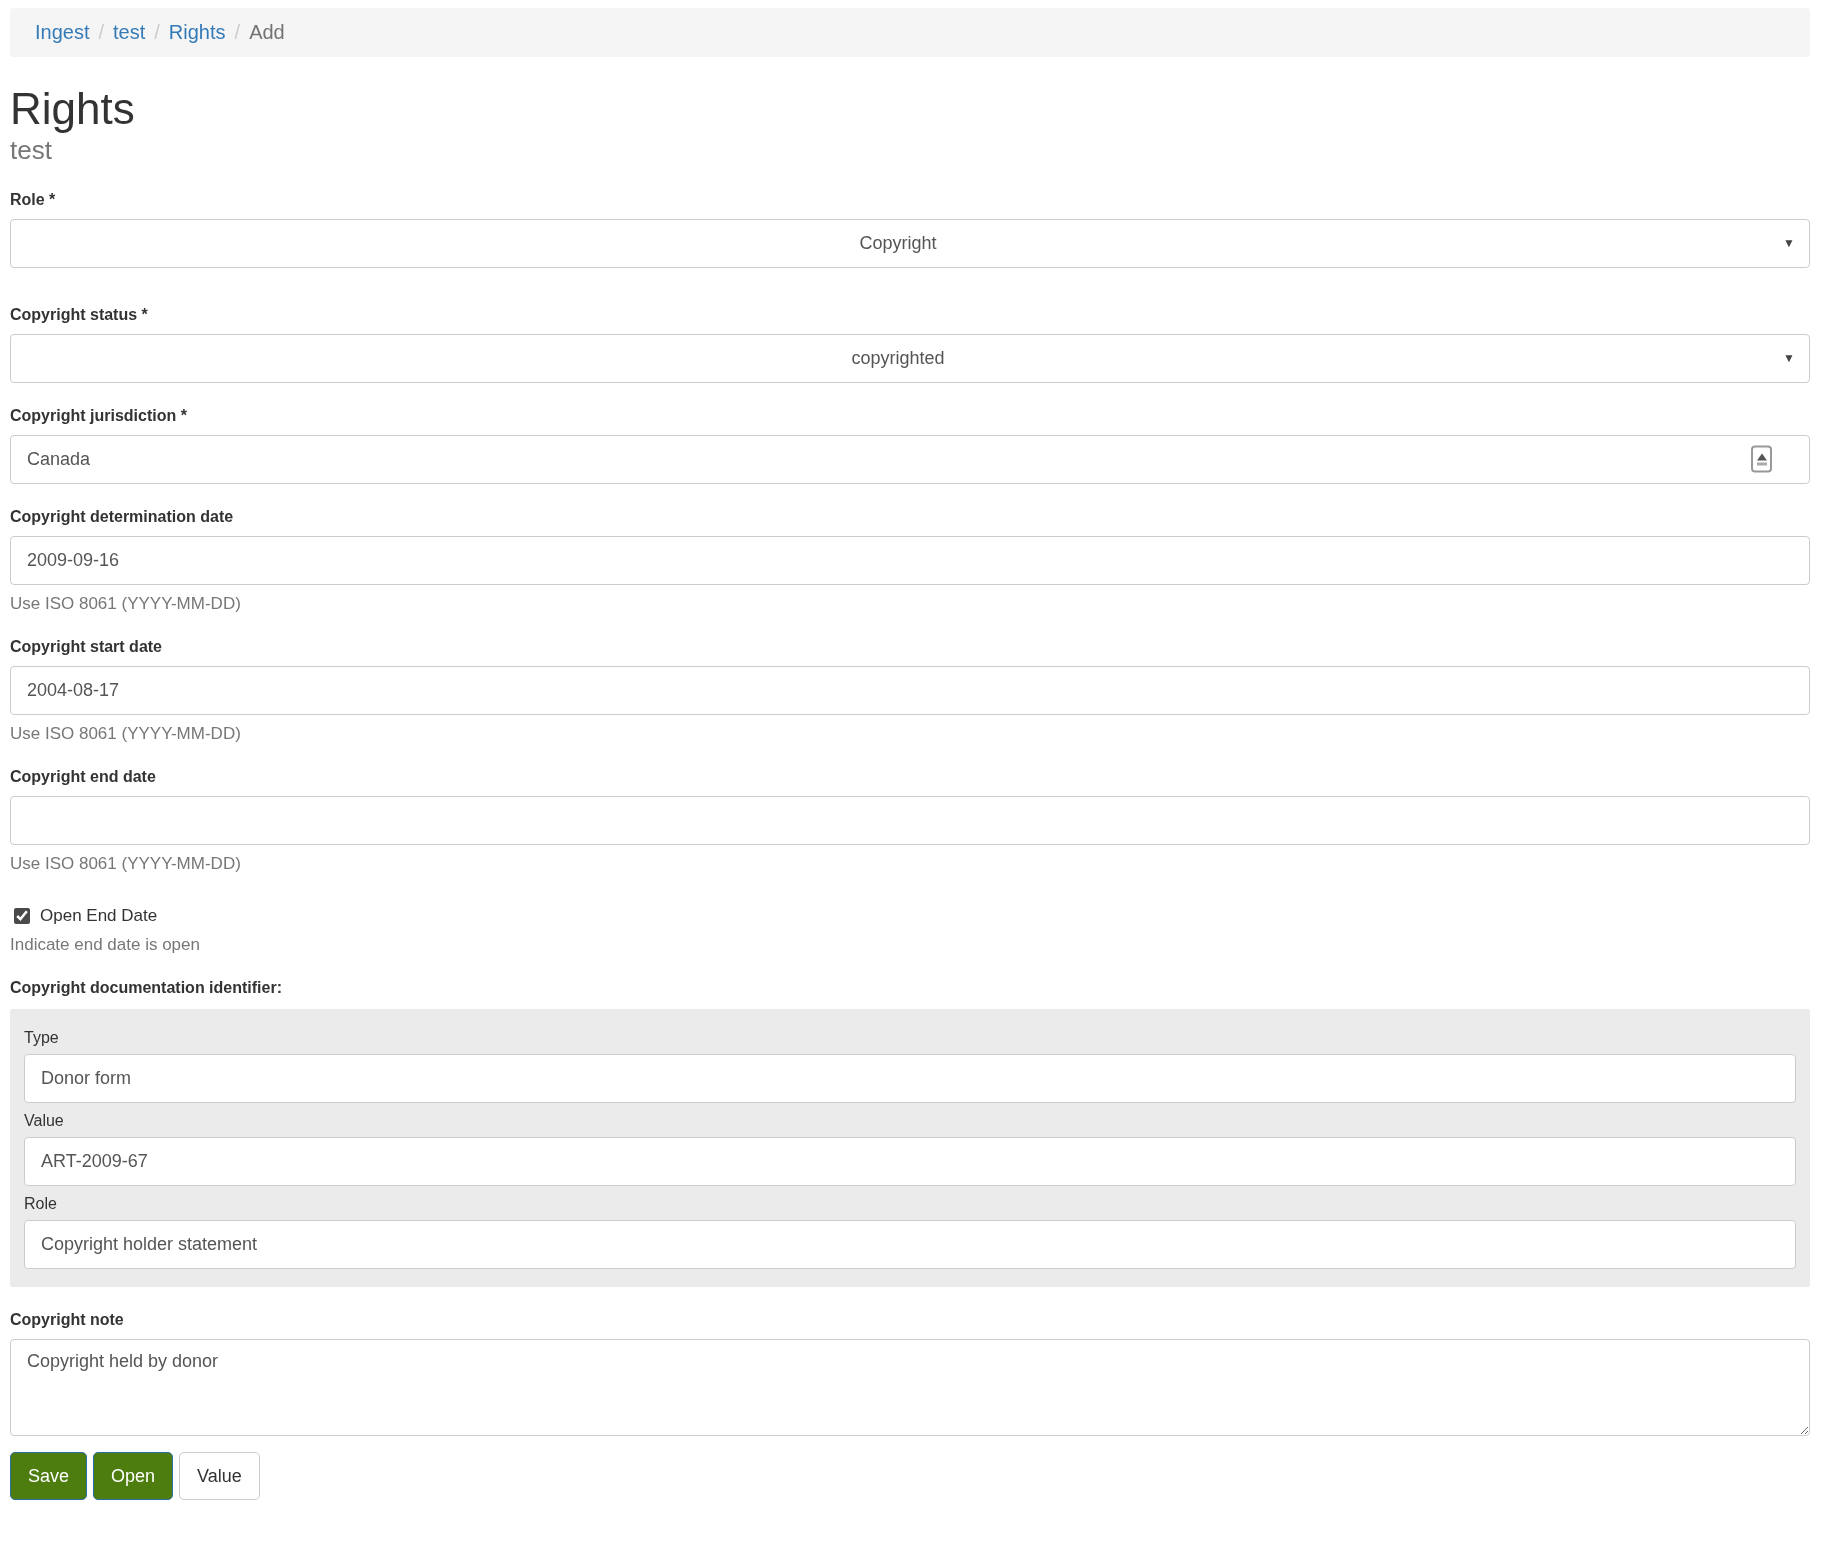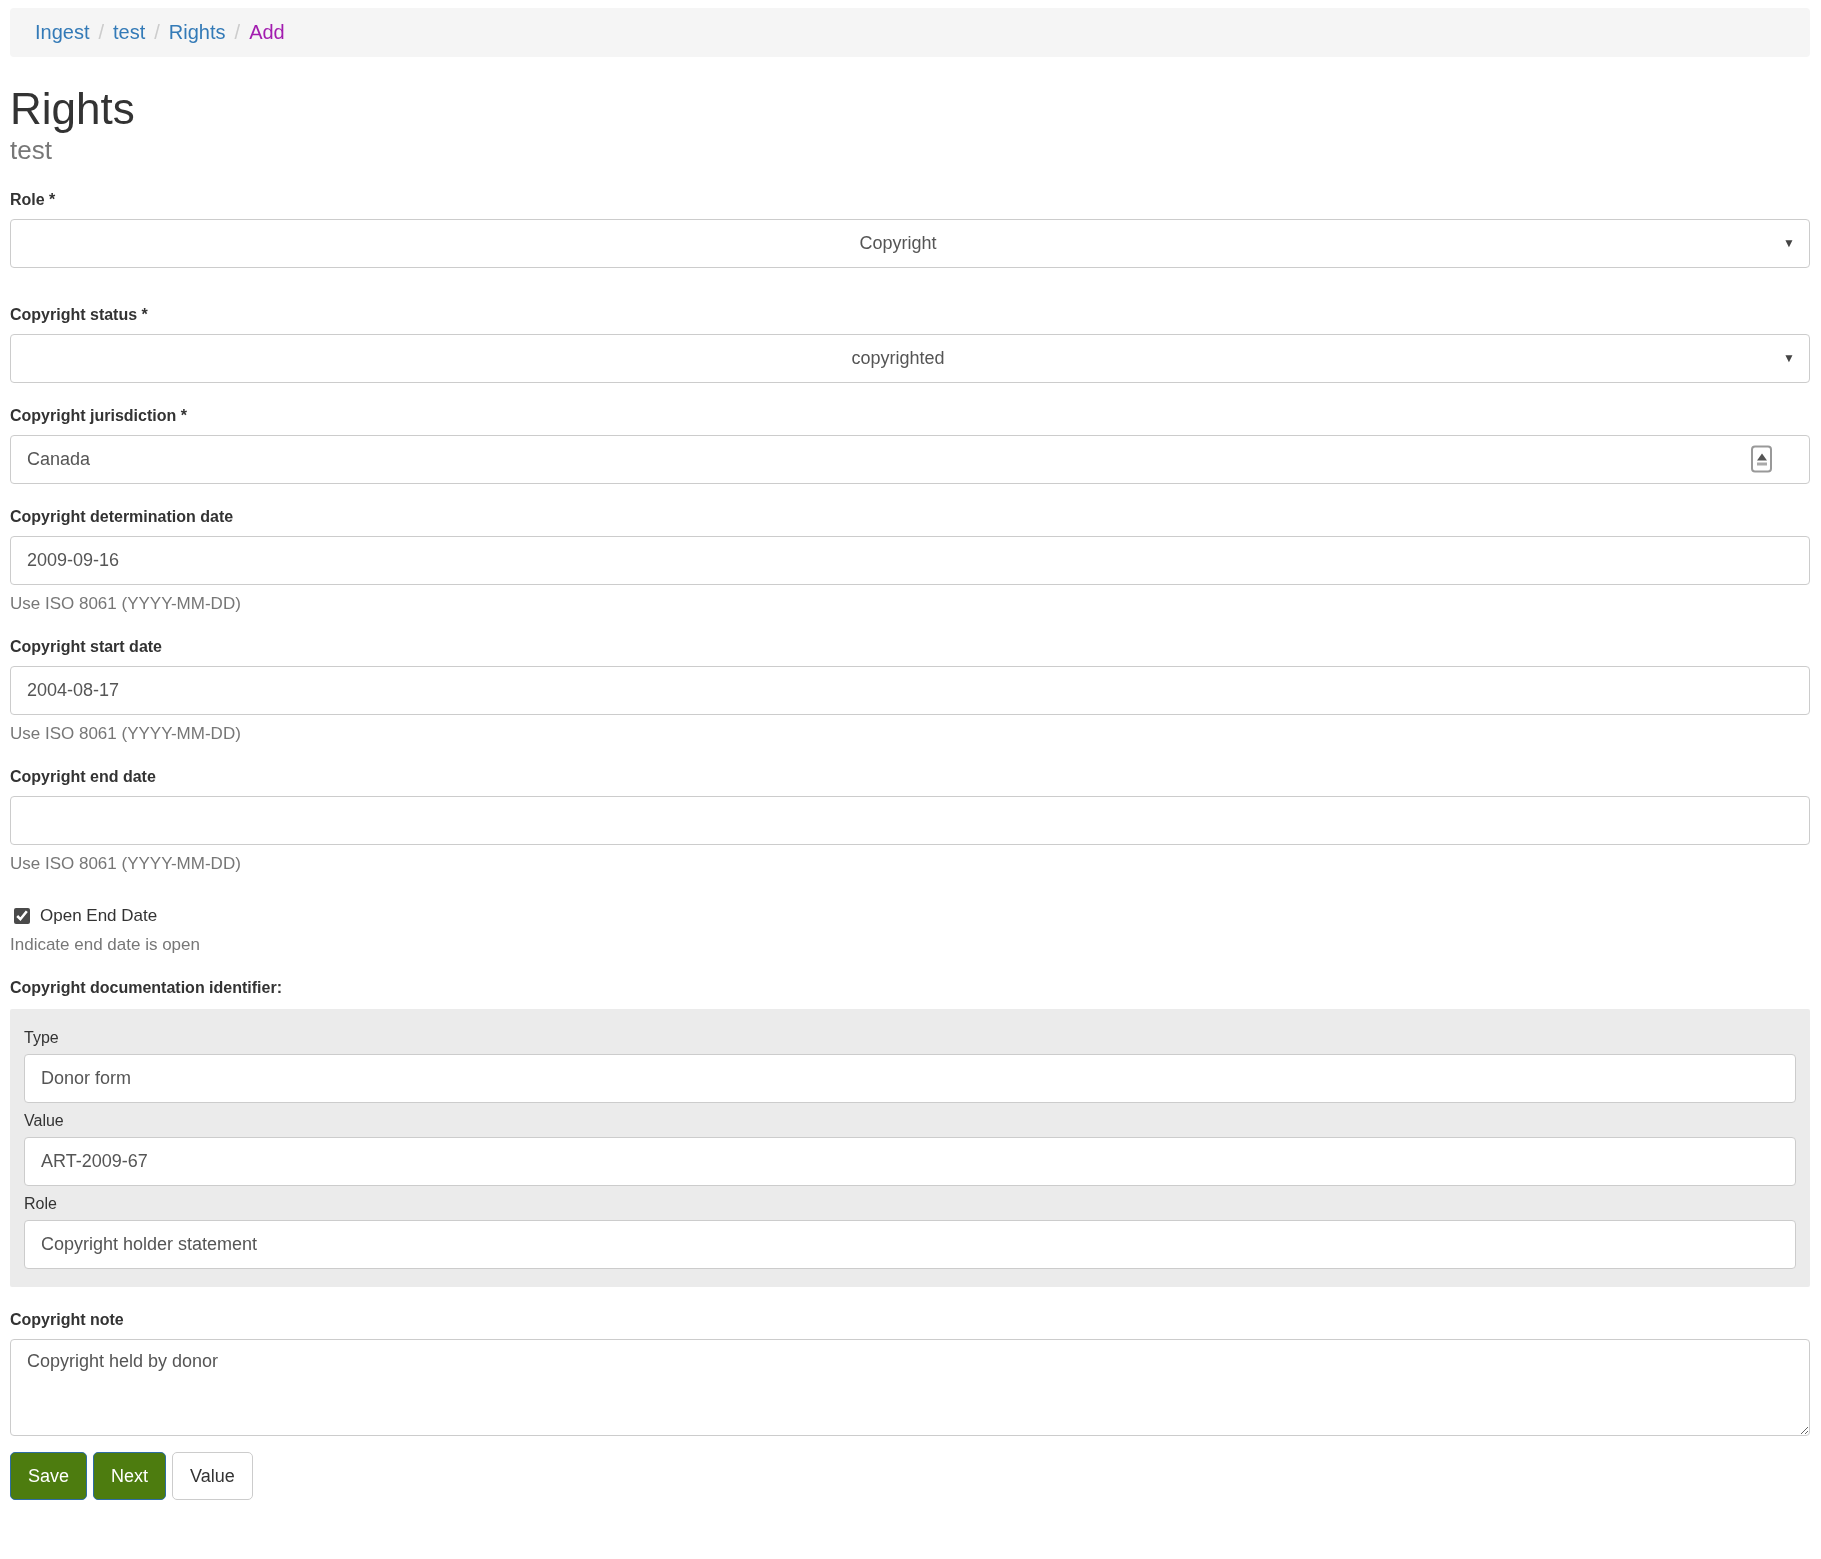--- a/index.html
+++ b/index.html
@@ -17,21 +17,21 @@
     border-radius: 4px;
     padding: 13px 25px;
     font-size: 20px;
     list-style: none;
     margin: 0;
     display: flex;
     align-items: center;
   }
   .breadcrumb .crumb-link { color: #337ab7; text-decoration: none; cursor: pointer; }
   .breadcrumb .crumb-sep { color: #ccc; padding: 0 9px; }
-  .breadcrumb .crumb-active { color: #a21caf; }
+  .breadcrumb .crumb-active { color: #737373; }
 
   
   .page-title {
     font-size: 44px;
     font-weight: normal;
     margin: 28px 0 0 0;
     color: #333;
     line-height: 1.1;
   }
   .page-subtitle {
@@ -244,18 +244,18 @@
   <input class="panel-input" type="text" value="Copyright holder statement" style="">
 </div>
 
 
 <label class="form-label">Copyright note</label>
 <textarea class="note-textarea" style="">Copyright held by donor</textarea>
 
 
 <div class="actions">
   <button class="btn btn-primary">Save</button>
-  <button class="btn btn-primary">Next</button>
+  <button class="btn btn-primary">Open</button>
   <button class="btn btn-default">Value</button>
 </div>
 
 
 
 
 </body></html>

